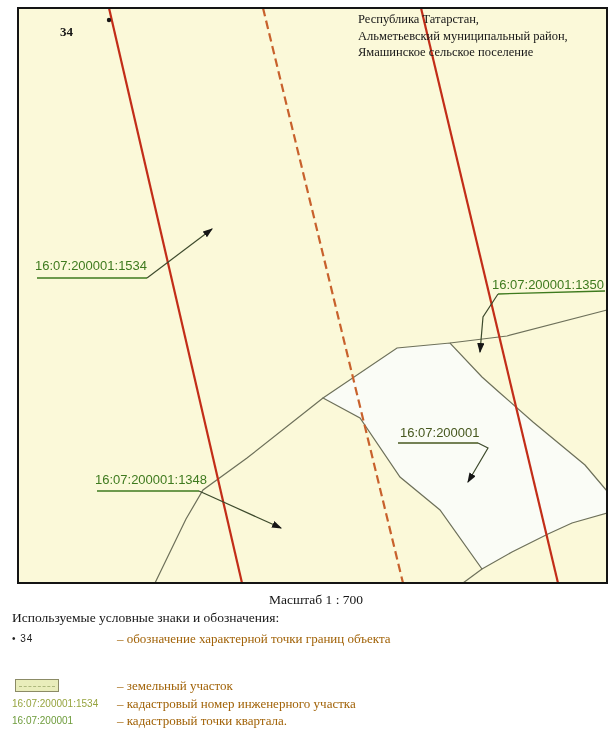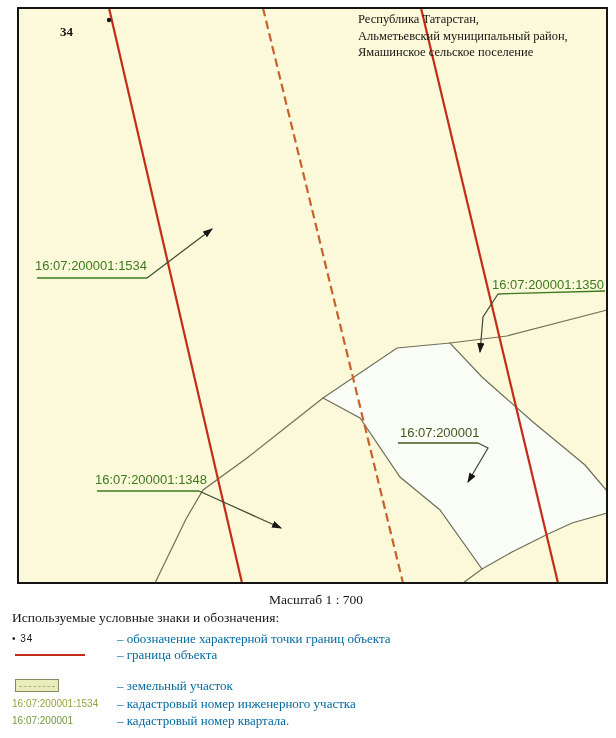--- a/index.html
+++ b/index.html
@@ -10,21 +10,21 @@
   .hdr{font-family:"Liberation Serif",serif;font-size:12.5px;fill:#161616;}
   .pt34{font-family:"Liberation Serif",serif;font-size:13px;font-weight:600;fill:#161616;}
   .mlabel{font-family:"Liberation Sans",sans-serif;font-size:13px;}
   .scale{position:absolute;top:592px;left:166px;width:300px;text-align:center;
          font-size:13.5px;color:#161616;}
   .legend{position:absolute;left:12px;top:610px;width:598px;height:126px;}
   .legend-title{font-size:13.5px;color:#161616;}
   .lrow{position:absolute;left:0;display:flex;align-items:center;height:15px;width:598px;}
   .r1{top:21px;} .r2{top:37px;} .r3{top:53px;} .r4{top:68px;} .r5{top:86px;} .r6{top:103px;}
   .sym{flex:0 0 105px;width:105px;display:flex;align-items:center;}
-  .desc{font-family:"Liberation Serif",serif;font-size:13px;color:#0369a1;white-space:nowrap;text-align:right;}
+  .desc{font-family:"Liberation Serif",serif;font-size:13px;color:#a16207;white-space:nowrap;text-align:right;}
   .sym-point{font-family:"Liberation Sans",sans-serif;font-size:10px;font-weight:normal;
              color:#222;letter-spacing:1px;}
   .sym-solid{width:70px;height:0;border-top:2.5px solid #c22d18;margin-left:3px;}
   .sym-dashes{display:flex;gap:9px;margin-left:3px;}
   .dash-a{width:28px;height:0;border-top:2.5px solid #c22d18;}
   .dash-b{width:33px;height:0;border-top:2.5px solid #c22d18;}
   .sym-rect{width:42px;height:11px;background:#e9edbb;border:1px solid #8b8b66;
             margin-left:3px;position:relative;}
   .sym-rect::after{content:"";position:absolute;left:3px;right:3px;top:6px;
                    border-top:1px dashed #adb87d;}
@@ -77,43 +77,37 @@
   <div class="legend">
     <div class="legend-title">Используемые условные знаки и обозначения:</div>
 
     <div class="lrow r1">
       <div class="sym">
         <span class="sym-point">• 34</span>
       </div>
       <div class="desc">– обозначение характерной точки границ объекта</div>
     </div>
 
-    <div class="lrow r2">
-      <div class="sym">
-        <div class="sym-solid"></div>
-      </div>
-      <div class="desc">– граница объекта</div>
-    </div>
 
 
     <div class="lrow r4">
       <div class="sym">
         <div class="sym-rect"></div>
       </div>
       <div class="desc">– земельный участок</div>
     </div>
 
     <div class="lrow r5">
       <div class="sym">
         <span class="sym-green-parcel">16:07:200001:1534</span>
       </div>
       <div class="desc">– кадастровый номер инженерного участка</div>
     </div>
 
     <div class="lrow r6">
       <div class="sym">
         <span class="sym-green-quarter">16:07:200001</span>
       </div>
-      <div class="desc">– кадастровый номер квартала.</div>
+      <div class="desc">– кадастровый точки квартала.</div>
     </div>
   </div>
 
 </div>
 
 </body></html>

